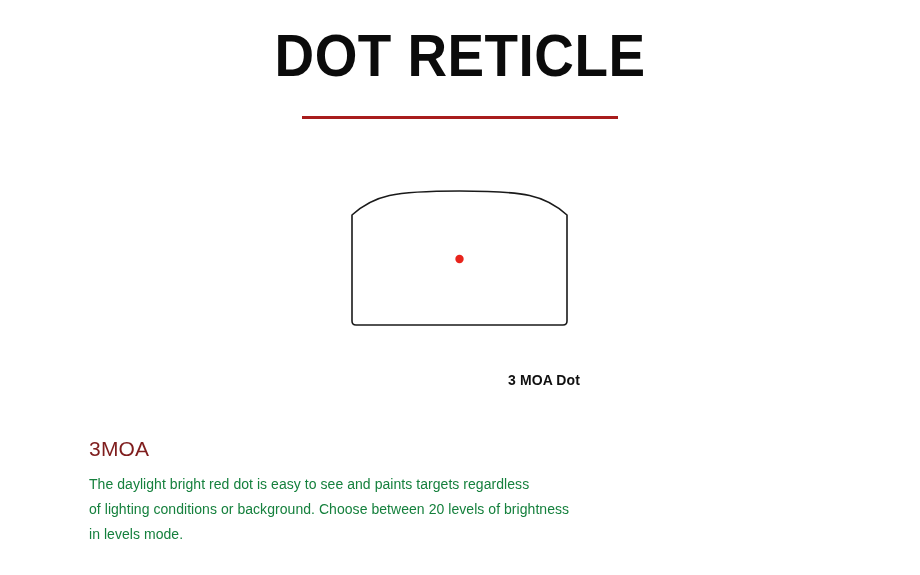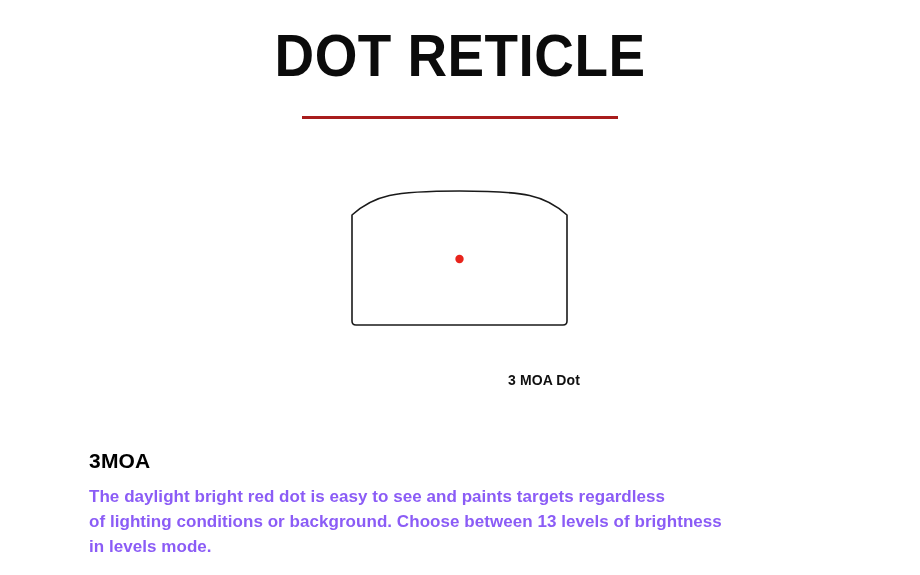--- a/index.html
+++ b/index.html
@@ -89,34 +89,34 @@
 
   
   .text-block {
     position: absolute;
     left: 89px;
     top: 437px;
     width: 810px;
   }
 
   .sub-heading {
-    margin: 12px 0 12px 0;
+    margin: 0 0 12px 0;
     font-size: 21px;
-    font-weight: 700;
+    font-weight: 400;
     letter-spacing: 0.2px;
-    color: #000000;
+    color: #7f1d1d;
     line-height: 1.1;
   }
 
   .body-copy {
     margin: 0;
-    font-size: 17px;
-    font-weight: 700;
+    font-size: 14px;
+    font-weight: 400;
     line-height: 25px;
-    color: #8b5cf6;
+    color: #15803d;
     letter-spacing: 0.05px;
   }
 
   .body-copy .line {
     display: block;
     white-space: nowrap;
   }
 </style>
 </head>
 <body style="background: rgb(255, 255, 255);">
@@ -143,18 +143,18 @@
       <circle cx="119.5" cy="77" r="4.2" fill="#e8241c"></circle>
     </svg>
 
     <div class="reticle-caption">3 MOA Dot</div>
   </div>
 
   <div class="text-block">
     <h2 class="sub-heading">3MOA</h2>
     <p class="body-copy">
       <span class="line">The daylight bright red dot is easy to see and paints targets regardless</span>
-      <span class="line">of lighting conditions or background. Choose between 13 levels of brightness</span>
+      <span class="line">of lighting conditions or background. Choose between 20 levels of brightness</span>
       <span class="line">in levels mode.</span>
     </p>
   </div>
 
 </div>
 
 </body></html>

